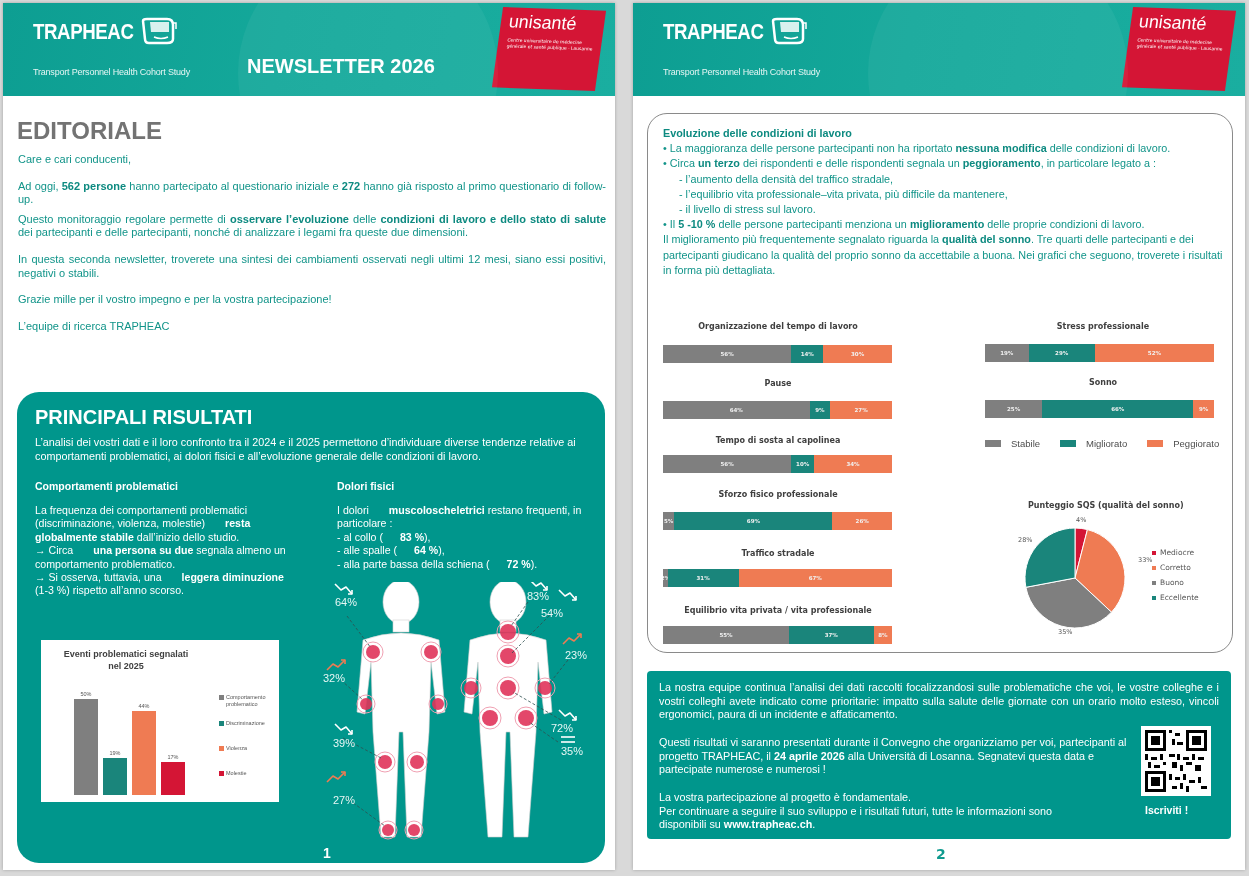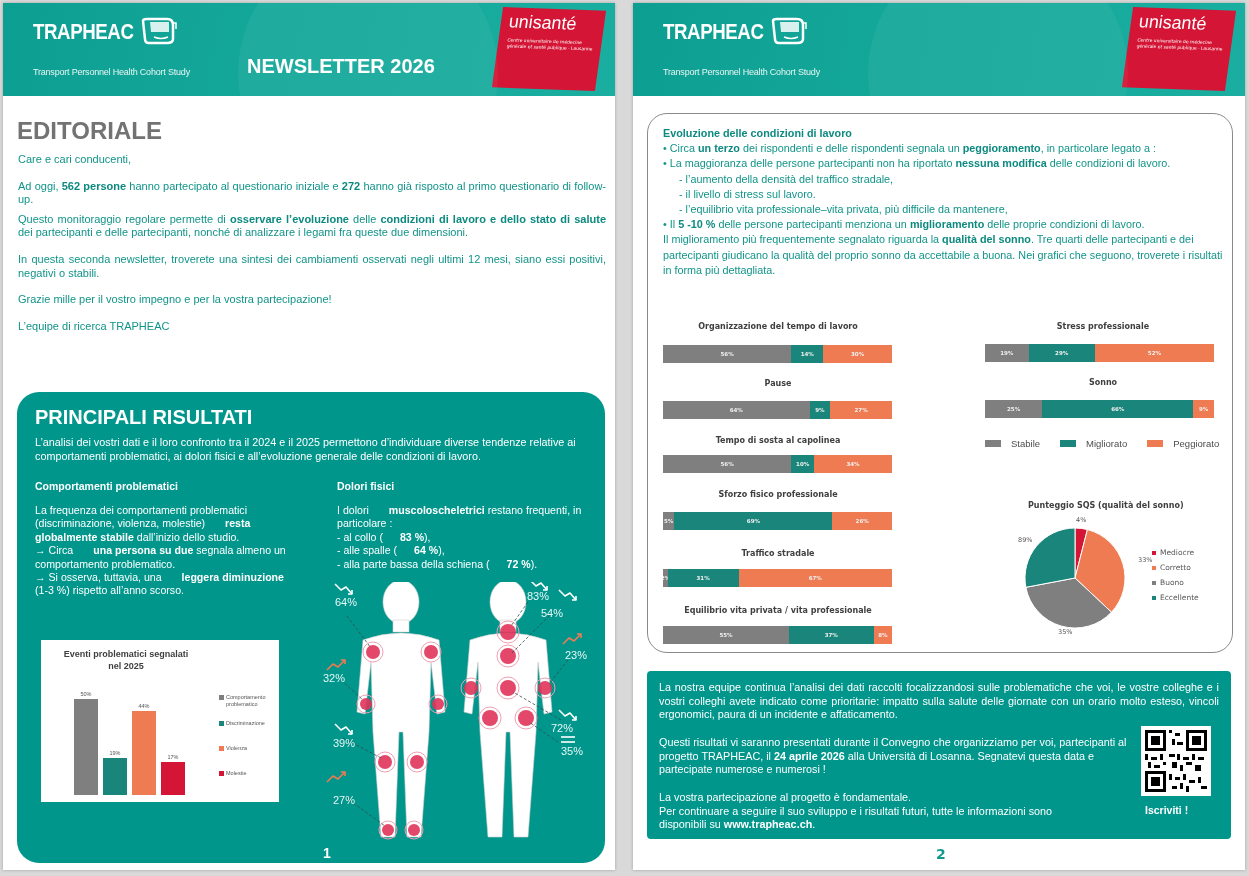--- a/index.html
+++ b/index.html
@@ -250,25 +250,25 @@
     <div class="tagline">Transport Personnel Health Cohort Study</div>
     <div class="unisante">
       <div class="u-name">unisanté</div>
       <div class="u-sub">Centre universitaire de médecine générale et santé publique · Lausanne</div>
     </div>
   </div>
 
   <div class="eval-box">
     <div class="eval-text">
       <div class="h">Evoluzione delle condizioni di lavoro</div>
+      <div><span>•  La maggioranza delle persone partecipanti non ha riportato </span><b>nessuna modifica</b><span> delle condizioni di lavoro.</span></div>
       <div><span>•  Circa </span><b>un terzo</b><span> dei rispondenti e delle rispondenti segnala un </span><b>peggioramento</b><span>, in particolare legato a :</span></div>
-      <div><span>•  La maggioranza delle persone partecipanti non ha riportato </span><b>nessuna modifica</b><span> delle condizioni di lavoro.</span></div>
       <div class="sub">-  l’aumento della densità del traffico stradale,</div>
+      <div class="sub">-  l’equilibrio vita professionale–vita privata, più difficile da mantenere,</div>
       <div class="sub">-  il livello di stress sul lavoro.</div>
-      <div class="sub">-  l’equilibrio vita professionale–vita privata, più difficile da mantenere,</div>
       <div><span>•  Il </span><b>5 -10 %</b><span> delle persone partecipanti menziona un </span><b>miglioramento</b><span> delle proprie condizioni di lavoro.</span></div>
       <div><span>Il miglioramento più frequentemente segnalato riguarda la </span><b>qualità del sonno</b><span>. Tre quarti delle partecipanti e dei partecipanti giudicano la qualità del proprio sonno da accettabile a buona. Nei grafici che seguono, troverete i risultati in forma più dettagliata.</span></div>
     </div>
 
     <div class="hbar-title" style="left:15px; top:208px;">Organizzazione del tempo di lavoro</div>
     <div class="hbar" style="left:15px; top:231px; width:229px;">
       <span style="width:56%; background:#7f7f7f;">56%</span>
         <span style="width:14%; background:#1a857b;">14%</span>
         <span style="width:30%; background:#ef7b53;">30%</span>
     </div>
@@ -335,21 +335,21 @@
     <svg style="position:absolute; left:375px; top:412px;" width="104" height="104" viewBox="-52 -52 104 104">
 
       <path d="M0 0 L0 -50 A50 50 0 0 1 12.43 -48.43 Z" fill="#d41535" stroke="#fff" stroke-width="1"></path>
       <path d="M0 0 L12.43 -48.43 A50 50 0 0 1 36.48 34.2 Z" fill="#ef7b53" stroke="#fff" stroke-width="1"></path>
       <path d="M0 0 L36.48 34.2 A50 50 0 0 1 -49.13 9.3 Z" fill="#7f7f7f" stroke="#fff" stroke-width="1"></path>
       <path d="M0 0 L-49.13 9.3 A50 50 0 0 1 0 -50 Z" fill="#1a857b" stroke="#fff" stroke-width="1"></path>
     </svg>
     <div class="pie-lbl" style="left:428px; top:402px;">4%</div>
     <div class="pie-lbl" style="left:490px; top:442px;">33%</div>
     <div class="pie-lbl" style="left:410px; top:514px;">35%</div>
-    <div class="pie-lbl" style="left:370px; top:422px;">89%</div>
+    <div class="pie-lbl" style="left:370px; top:422px;">28%</div>
     <div class="pie-legend" style="left:504px; top:435px;">
       <div class="li"><span class="sw" style="background:#d41535"></span><span>Mediocre</span></div>
       <div class="li"><span class="sw" style="background:#ef7b53"></span><span>Corretto</span></div>
       <div class="li"><span class="sw" style="background:#7f7f7f"></span><span>Buono</span></div>
       <div class="li"><span class="sw" style="background:#1a857b"></span><span>Eccellente</span></div>
     </div>
   </div>
 
   <div class="teal-box">
     <div style="position:absolute; left:12px; top:10px; width:560px; text-align:justify;">La nostra equipe continua l’analisi dei dati raccolti focalizzandosi sulle problematiche che voi, le vostre colleghe e i vostri colleghi avete indicato come prioritarie: impatto sulla salute delle giornate con un orario molto esteso, vincoli ergonomici, paura di un incidente e affaticamento.</div>

